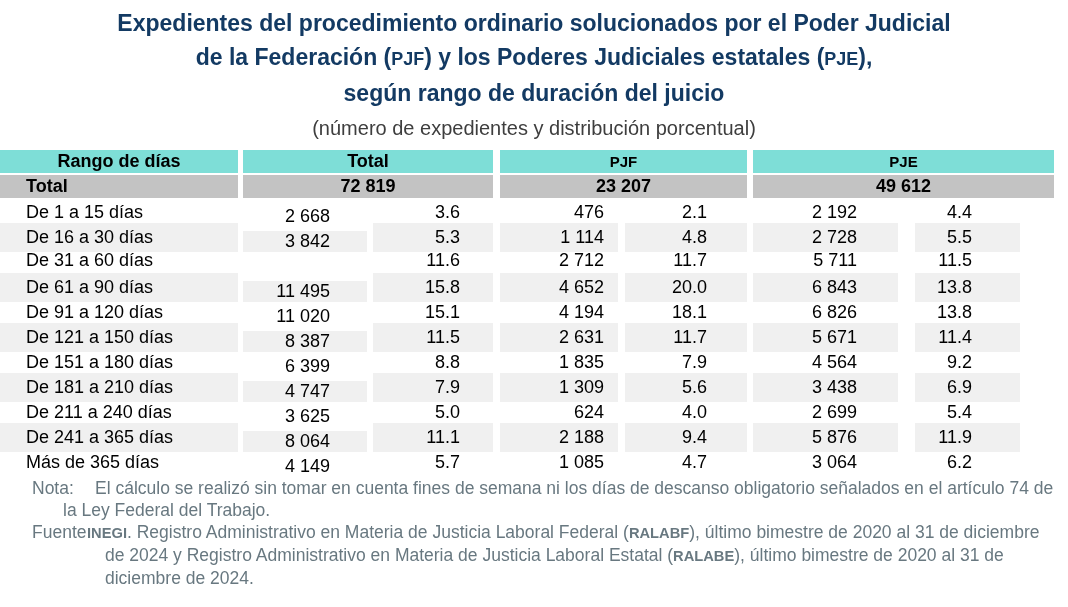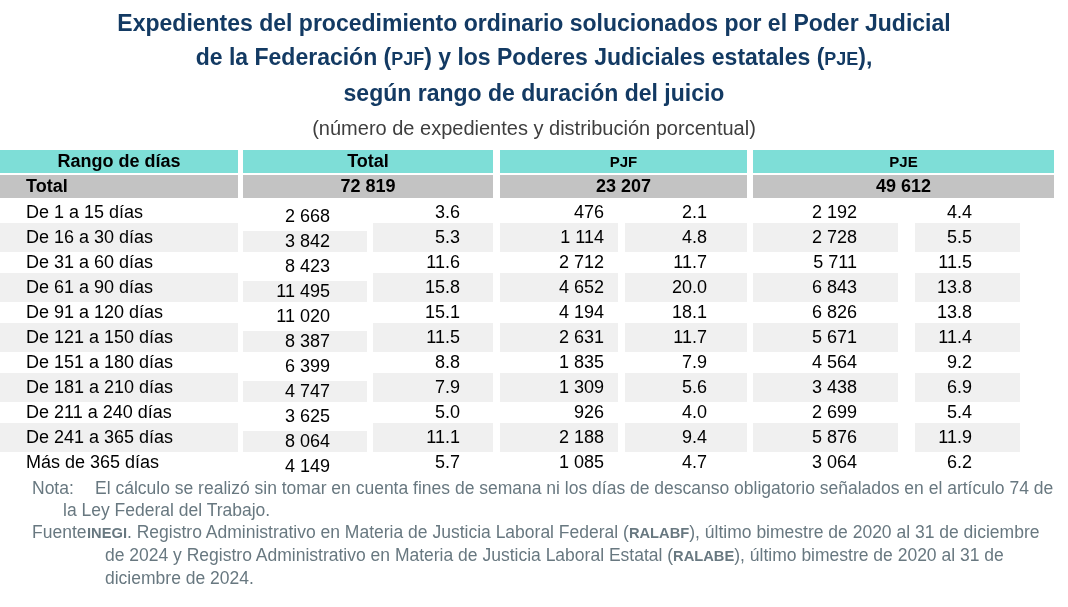--- a/index.html
+++ b/index.html
@@ -108,21 +108,20 @@
           <div class="cell c1">De 16 a 30 días</div>
           <div class="cell c2a">3 842</div>
           <div class="cell c2b">5.3</div>
           <div class="cell c3a">1 114</div>
           <div class="cell c3b">4.8</div>
           <div class="cell c4a">2 728</div>
           <div class="cell c4b">5.5</div>
         </div>
         <div class="trow drow">
           <div class="cell c1">De 31 a 60 días</div>
-          <div class="cell c2a">8 423</div>
           <div class="cell c2b">11.6</div>
           <div class="cell c3a">2 712</div>
           <div class="cell c3b">11.7</div>
           <div class="cell c4a">5 711</div>
           <div class="cell c4b">11.5</div>
         </div>
         <div class="trow drow zebra">
           <div class="cell c1">De 61 a 90 días</div>
           <div class="cell c2a">11 495</div>
           <div class="cell c2b">15.8</div>
@@ -164,21 +163,21 @@
           <div class="cell c2b">7.9</div>
           <div class="cell c3a">1 309</div>
           <div class="cell c3b">5.6</div>
           <div class="cell c4a">3 438</div>
           <div class="cell c4b">6.9</div>
         </div>
         <div class="trow drow">
           <div class="cell c1">De 211 a 240 días</div>
           <div class="cell c2a">3 625</div>
           <div class="cell c2b">5.0</div>
-          <div class="cell c3a">926</div>
+          <div class="cell c3a">624</div>
           <div class="cell c3b">4.0</div>
           <div class="cell c4a">2 699</div>
           <div class="cell c4b">5.4</div>
         </div>
         <div class="trow drow zebra">
           <div class="cell c1">De 241 a 365 días</div>
           <div class="cell c2a">8 064</div>
           <div class="cell c2b">11.1</div>
           <div class="cell c3a">2 188</div>
           <div class="cell c3b">9.4</div>

